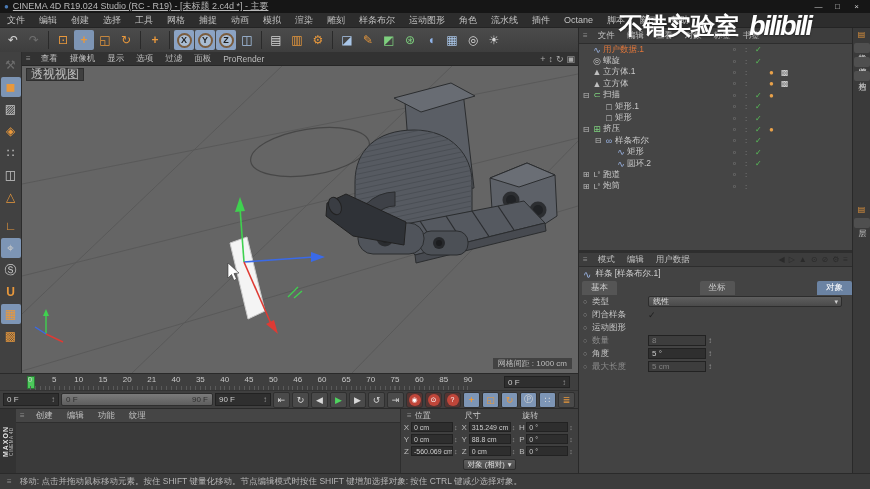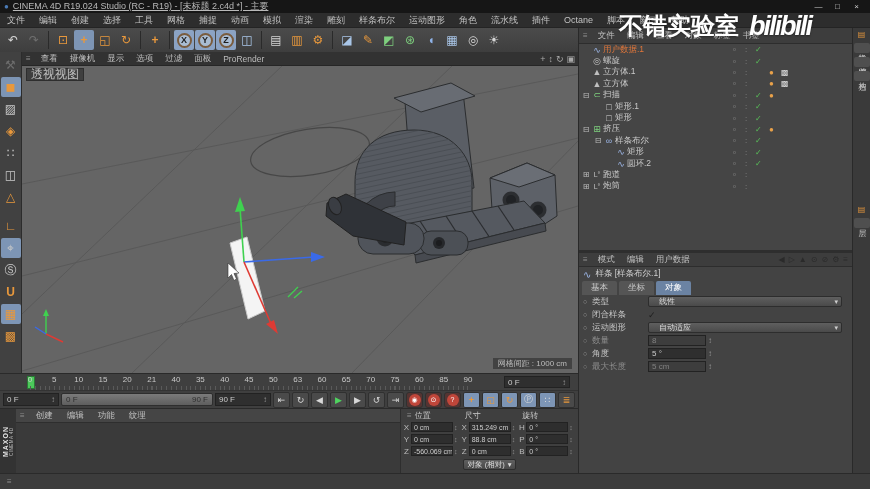--- a/index.html
+++ b/index.html
@@ -62,29 +62,29 @@
   .c-tag2{position:absolute;left:202px;font-size:8px;color:#dcdcdc;}
   .splitter{height:3px;background:#2e2e2e;}
   
   .am{background:#434343;}
   .am-menu{height:14px;display:flex;align-items:center;font-size:8.5px;color:#c0c0c0;background:#3d3d3d;border-bottom:1px solid #2d2d2d;position:relative;}
   .am-menu .mi{padding:0 6px;}
   .am-icons{position:absolute;right:4px;display:flex;gap:4px;}
   .am-icons span{font-size:8px;color:#2a2a2a;}
   .am-title{height:14px;display:flex;align-items:center;font-size:8.5px;color:#cfcfcf;padding-left:4px;gap:4px;}
   .am-title .ticon{color:#9db7e8;font-size:10px;}
-  .am-tabs{height:14px;display:flex;align-items:flex-end;gap:2px;padding-left:3px;}
+  .am-tabs{height:14px;display:flex;align-items:flex-end;gap:2px;padding-left:3px;justify-content:space-between;}
   .tab{font-size:8.5px;color:#c9c9c9;background:#555;border-radius:2px 2px 0 0;padding:1px 9px;}
   .tab.on{background:#6b83a3;color:#fff;}
   .am-section{height:13px;background:#4a4a4a;border-top:1px solid #383838;border-bottom:1px solid #383838;font-size:8.5px;color:#d0d0d0;display:flex;align-items:center;padding-left:5px;margin-top:2px;}
   .am-row{height:13px;display:flex;align-items:center;font-size:8.5px;color:#c4c4c4;padding-left:4px;position:relative;}
   .am-row .dot{width:9px;font-size:7px;color:#9a9a9a;}
   .am-row .lbl{width:56px;white-space:nowrap;overflow:hidden;}
   .am-row.dis .lbl,.am-row.dis .dot{color:#8a8a8a;}
-  .dd{flex:1;margin-right:10px;height:11px;background:linear-gradient(#5f5f5f,#4a4a4a);border:1px solid #2d2d2d;border-radius:2px;font-size:8px;color:#ddd;display:flex;align-items:center;padding:0 10px;position:relative;}
+  .dd{flex:1;margin-right:10px;height:11px;background:linear-gradient(#5f5f5f,#4a4a4a);border:1px solid #2d2d2d;border-radius:2px;font-size:8px;color:#ddd;display:flex;align-items:center;padding:0 4px;position:relative;}
   .dd .arr{position:absolute;right:3px;color:#cfcfcf;font-size:7px;}
   .chk{font-size:9px;color:#1e1e1e;font-weight:bold;}
   .spin{width:58px;height:11px;background:#2f2f2f;border:1px solid #222;color:#ccc;font-size:8px;display:flex;align-items:center;padding:0 3px;}
   .am-row.dis .spin{background:#3d3d3d;color:#808080;}
   .step{font-size:8px;color:#8f8f8f;margin-left:2px;}
   
   .rstrip{position:absolute;left:852px;top:28px;width:18px;height:445px;background:#3a3a3a;border-left:1px solid #292929;display:flex;flex-direction:column;align-items:center;}
   .rs-icon{font-size:8px;color:#e8983c;height:13px;line-height:13px;}
   .rs-tab{writing-mode:vertical-rl;font-size:8px;color:#c0c0c0;background:#4f4f4f;border-radius:2px;padding:5px 1px;margin:2px 0;line-height:14px;}
   .rs-bottom{margin-top:120px;display:flex;flex-direction:column;align-items:center;}
@@ -505,24 +505,20 @@
           </span>
       </div>
       <div class="am-row">
         <span class="dot">○</span>
         <span class="lbl">闭合样条</span>
         <span class="chk">✓</span>
       </div>
       <div class="am-row">
         <span class="dot">○</span>
         <span class="lbl">运动图形</span>
-        <span class="dd">
-            <span>自动适应</span>
-            <span class="arr">▾</span>
-          </span>
       </div>
       <div class="am-row dis">
         <span class="dot">○</span>
         <span class="lbl">数量</span>
         <span class="spin">8</span>
         <span class="step">↕</span>
       </div>
       <div class="am-row">
         <span class="dot">○</span>
         <span class="lbl">角度</span>
@@ -556,21 +552,21 @@
       <span class="tick" style="left:5.56%">5</span>
       <span class="tick" style="left:11.11%">10</span>
       <span class="tick" style="left:16.67%">15</span>
       <span class="tick" style="left:22.22%">20</span>
       <span class="tick" style="left:27.78%">21</span>
       <span class="tick" style="left:33.33%">40</span>
       <span class="tick" style="left:38.89%">35</span>
       <span class="tick" style="left:44.44%">40</span>
       <span class="tick" style="left:50%">45</span>
       <span class="tick" style="left:55.56%">50</span>
-      <span class="tick" style="left:61.11%">63</span>
+      <span class="tick" style="left:61.11%">46</span>
       <span class="tick" style="left:66.67%">60</span>
       <span class="tick" style="left:72.22%">65</span>
       <span class="tick" style="left:77.78%">70</span>
       <span class="tick" style="left:83.33%">75</span>
       <span class="tick" style="left:88.89%">60</span>
       <span class="tick" style="left:94.44%">85</span>
       <span class="tick" style="left:100%">90</span>
     </div>
     <div class="minor"></div>
     <div class="cur-frame">
@@ -709,20 +705,21 @@
       <span class="co-dd">
           <span>绝对尺寸</span>
           <span>▾</span>
         </span>
       <span class="co-apply">应用</span>
     </div>
   </div>
 
   <div class="statusbar">
     <span class="burger">≡</span>
+    <span>移动: 点击并拖动鼠标移动元素。按住 SHIFT 键量化移动。节点编辑模式时按住 SHIFT 键增加选择对象: 按住 CTRL 键减少选择对象。</span>
   </div>
 
   <div class="watermark">
     <span class="wm-text">不错实验室</span>
     <span class="wm-bili">bilibili</span>
   </div>
 
 </div>
 
 </body></html>

